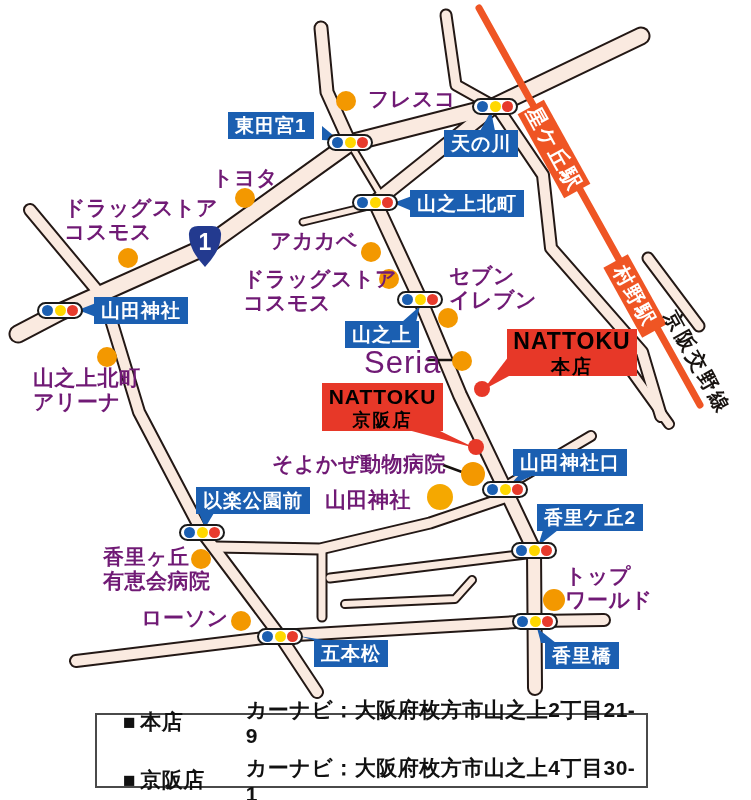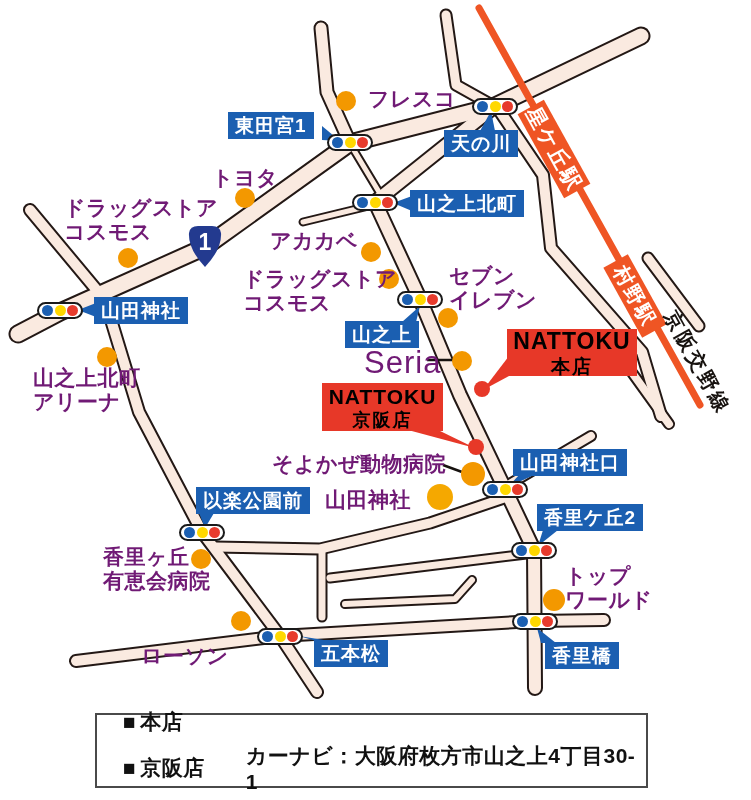--- a/index.html
+++ b/index.html
@@ -156,37 +156,38 @@
 コスモス</div>
   <div class="poi-label" style="left:449px;top:264px;">セブン
 イレブン</div>
   <div class="poi-label latin" style="left:364px;top:345px;">Seria</div>
   <div class="poi-label" style="left:33px;top:366px;">山之上北町
 アリーナ</div>
   <div class="poi-label" style="left:272px;top:452px;">そよかぜ動物病院</div>
   <div class="poi-label" style="left:325px;top:488px;">山田神社</div>
   <div class="poi-label" style="left:103px;top:545px;">香里ヶ丘
 有恵会病院</div>
-  <div class="poi-label" style="left:141px;top:606px;margin-top:38px;">ローソン</div>
+  <div class="poi-label" style="left:141px;top:606px;">ローソン</div>
   <div class="poi-label" style="left:565px;top:564px;">トップ
 ワールド</div>
 
   <div class="store-box" style="left:507px;top:329px;width:130px;height:47px;">
     <span class="store-logo" style="font-size:23px;">NATTOKU</span>
     <span class="store-name" style="font-size:19px;">本店</span>
   </div>
   <div class="store-box" style="left:322px;top:383px;width:121px;height:48px;">
     <span class="store-logo" style="font-size:21px;">NATTOKU</span>
     <span class="store-name" style="font-size:18px;">京阪店</span>
   </div>
 
   <div id="legend">
     <div class="legend-row">
       <span class="legend-marker">■</span>
       <span class="legend-store">本店</span>
+      <span>カーナビ：大阪府枚方市山之上2丁目21-9</span>
     </div>
     <div class="legend-row">
       <span class="legend-marker">■</span>
       <span class="legend-store">京阪店</span>
       <span>カーナビ：大阪府枚方市山之上4丁目30-1</span>
     </div>
   </div>
 <div class="signal" style="left: 327px; top: 133.5px;">
       <i class="sig-b"></i>
       <i class="sig-y"></i>

